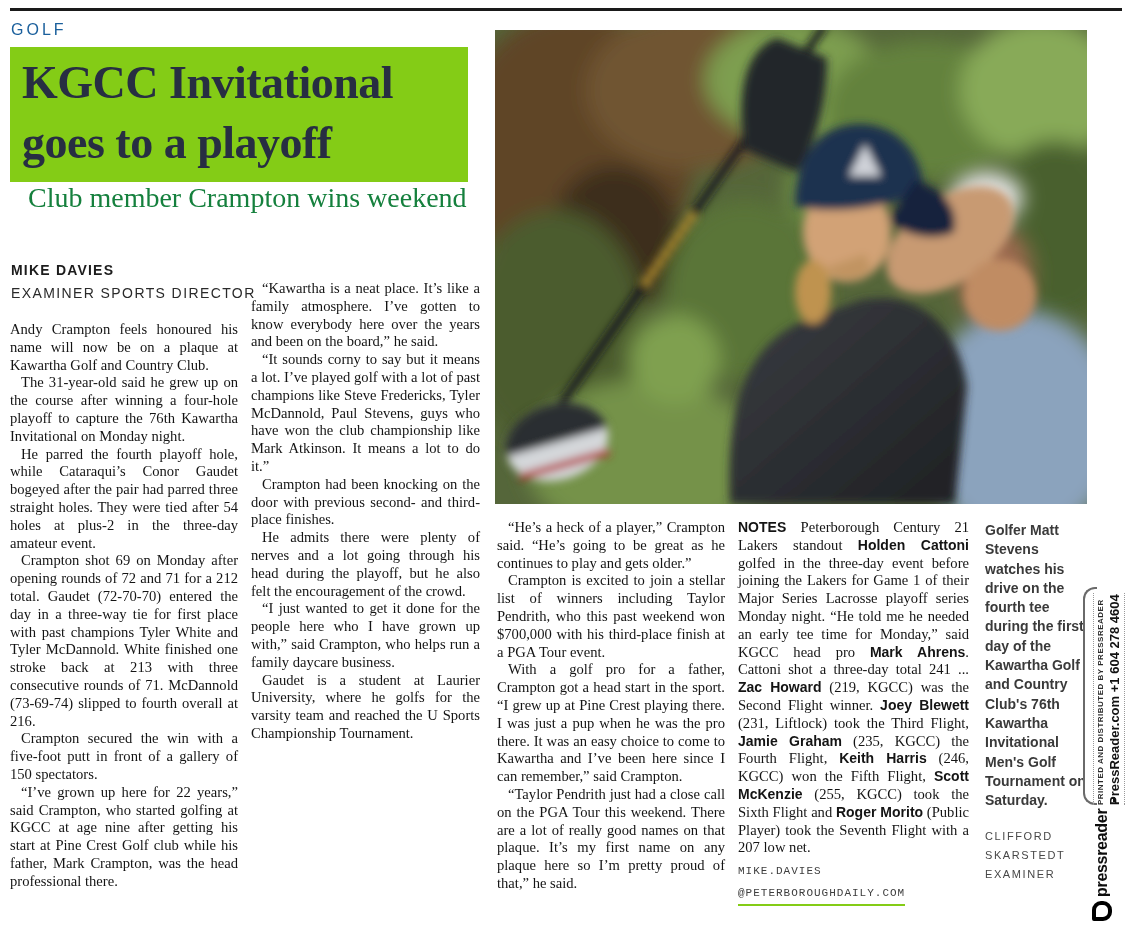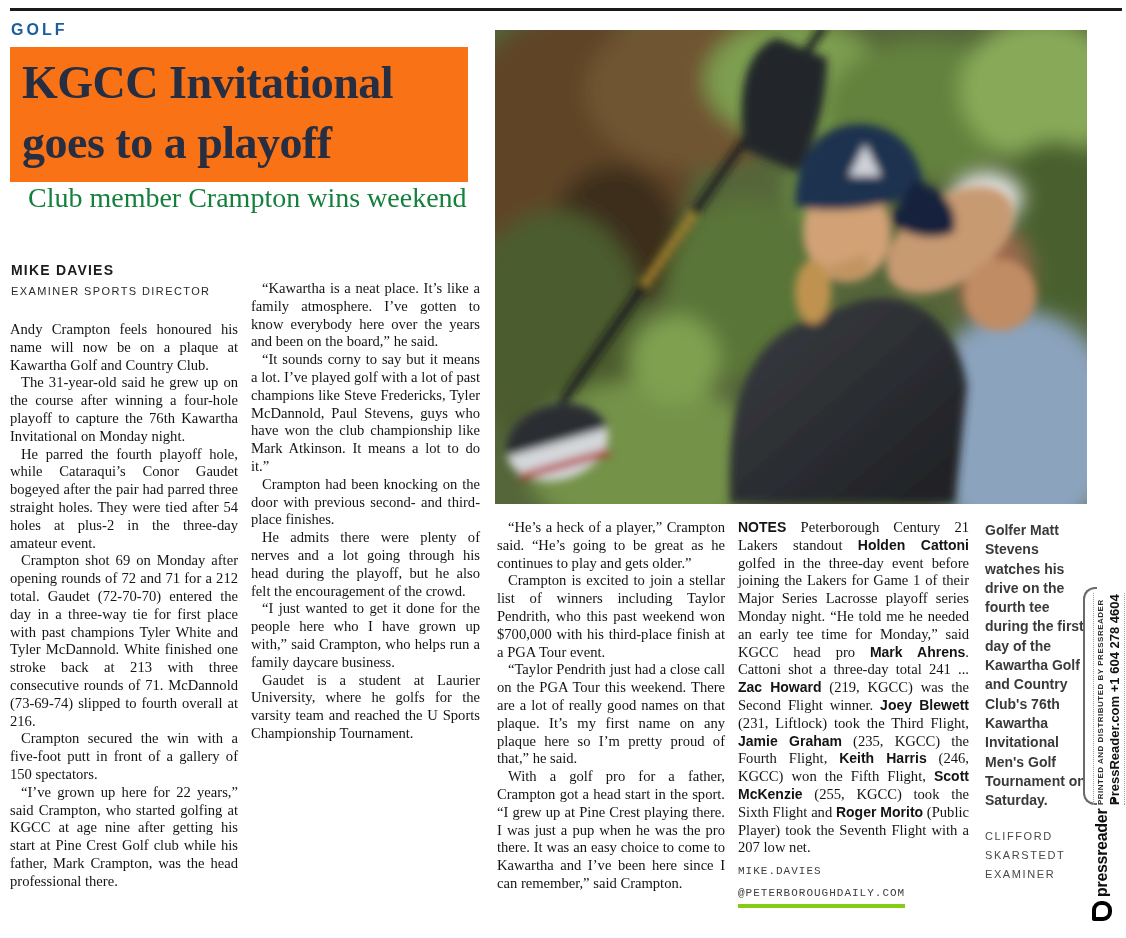--- a/index.html
+++ b/index.html
@@ -2,48 +2,48 @@
 <html lang="en"><head>
 <meta charset="utf-8">
 <style>
   html,body{margin:0;padding:0;background:#fff;}
   .page{position:relative;width:1126px;height:938px;background:#ffffff;
         font-family:"Liberation Serif",serif;overflow:hidden;}
 
   .top-rule{position:absolute;left:10px;top:8px;width:1112px;height:3px;background:#1a1a1a;}
 
   .kicker{position:absolute;left:11px;top:21px;font-family:"Liberation Sans",sans-serif;
-          font-weight:bold;font-size:16px;letter-spacing:3px;color:#1a5f9c;}
-
-  .headline{position:absolute;left:10px;top:47px;width:434px;background:#f97316;
+          font-weight:normal;font-size:16px;letter-spacing:3px;color:#1a5f9c;}
+
+  .headline{position:absolute;left:10px;top:47px;width:434px;background:#84cc16;
             color:#272e42;font-weight:bold;font-size:46px;line-height:60px;
             padding:6px 12px 9px;letter-spacing:-0.5px;}
   .headline .hl-line{white-space:nowrap;}
 
   .subhead{position:absolute;left:28px;top:182px;font-size:28px;color:#15803d;width:480px;}
 
   .byline{position:absolute;left:11px;top:262px;font-family:"Liberation Sans",sans-serif;color:#1c1c1c;}
   .byline .name{font-weight:bold;font-size:14px;letter-spacing:1.2px;}
-  .byline .role{font-size:11px;letter-spacing:1.4px;margin-top:7px;color:#2a2a2a;}
+  .byline .role{font-size:14px;letter-spacing:1.4px;margin-top:7px;color:#2a2a2a;}
 
   .col{position:absolute;font-size:14.6px;line-height:17.8px;text-align:justify;
        color:#141414;hyphens:auto;}
   .col p{margin:0;text-indent:11px;}
   .col p.noindent{text-indent:0;}
   .col1{left:10px;top:321px;width:228px;}
   .col2{left:251px;top:265px;width:229px;margin-top:15px;}
   .col3{left:497px;top:519px;width:228px;}
   .col4{left:738px;top:519px;width:231px;}
 
   .notes{text-align:justify;}
   .nb{font-family:"Liberation Sans",sans-serif;font-weight:bold;font-size:14px;}
 
   .author-block{margin-top:6px;font-family:Liberation Mono, monospace;font-size:11px;
                 letter-spacing:1px;color:#3d3d3d;text-align:left;}
-  .email{display:inline-block;margin-top:4px;border-bottom:4px solid #84cc16;
+  .email{display:inline-block;margin-top:4px;border-bottom:2px solid #84cc16;
          padding-bottom:1px;color:#3d3d3d;text-decoration:none;cursor:pointer;}
 
   .photo{position:absolute;left:495px;top:30px;width:592px;height:474px;background:#55663a;}
   .photo svg{display:block;width:100%;height:100%;}
 
   .caption{position:absolute;left:985px;top:521px;width:102px;
            font-family:"Liberation Sans",sans-serif;font-weight:bold;font-size:14px;
            line-height:19.3px;color:#3a3a3a;}
   .credit{position:absolute;left:985px;top:827px;width:102px;
           font-family:"Liberation Sans",sans-serif;font-size:11px;line-height:19px;
@@ -161,22 +161,22 @@
         <path d="M420 150 C452 160 464 182 459 202 C440 212 408 206 394 190 Z" fill="#15233c"></path>
         <path d="M370 114 L386 146 L354 146 Z" fill="#cfd2d8"></path>
         <path d="M330 238 C340 254 366 254 376 238 L370 224 Z" fill="#b98d58" opacity="0.65"></path>
       </g>
     </svg>
   </div>
 
   <div class="col col3">
       <p>“He’s a heck of a player,” Crampton said. “He’s going to be great as he continues to play and gets older.”</p>
       <p>Crampton is excited to join a stellar list of winners including Taylor Pendrith, who this past weekend won $700,000 with his third-place finish at a PGA Tour event.</p>
+      <p>With a golf pro for a father, Crampton got a head start in the sport. “I grew up at Pine Crest playing there. I was just a pup when he was the pro there. It was an easy choice to come to Kawartha and I’ve been here since I can remember,” said Crampton.</p>
       <p>“Taylor Pendrith just had a close call on the PGA Tour this weekend. There are a lot of really good names on that plaque. It’s my first name on any plaque here so I’m pretty proud of that,” he said.</p>
-      <p>With a golf pro for a father, Crampton got a head start in the sport. “I grew up at Pine Crest playing there. I was just a pup when he was the pro there. It was an easy choice to come to Kawartha and I’ve been here since I can remember,” said Crampton.</p>
     </div>
 
   <div class="col col4">
     <p class="noindent notes"><span class="nb">NOTES </span><span>Peterborough Century 21 Lakers standout </span><span class="nb">Holden Cattoni</span><span> golfed in the three-day event before joining the Lakers for Game 1 of their Major Series Lacrosse playoff series Monday night. “He told me he needed an early tee time for Monday,” said KGCC head pro </span><span class="nb">Mark Ahrens</span><span>. Cattoni shot a three-day total 241 ... </span><span class="nb">Zac Howard</span><span> (219, KGCC) was the Second Flight winner. </span><span class="nb">Joey Blewett</span><span> (231, Liftlock) took the Third Flight, </span><span class="nb">Jamie Graham</span><span> (235, KGCC) the Fourth Flight, </span><span class="nb">Keith Harris</span><span> (246, KGCC) won the Fifth Flight, </span><span class="nb">Scott McKenzie</span><span> (255, KGCC) took the Sixth Flight and </span><span class="nb">Roger Morito</span><span> (Public Player) took the Seventh Flight with a 207 low net.</span></p>
     <div class="author-block">
       <div>MIKE.DAVIES</div>
       <a class="email">@PETERBOROUGHDAILY.COM</a>
     </div>
   </div>
 

